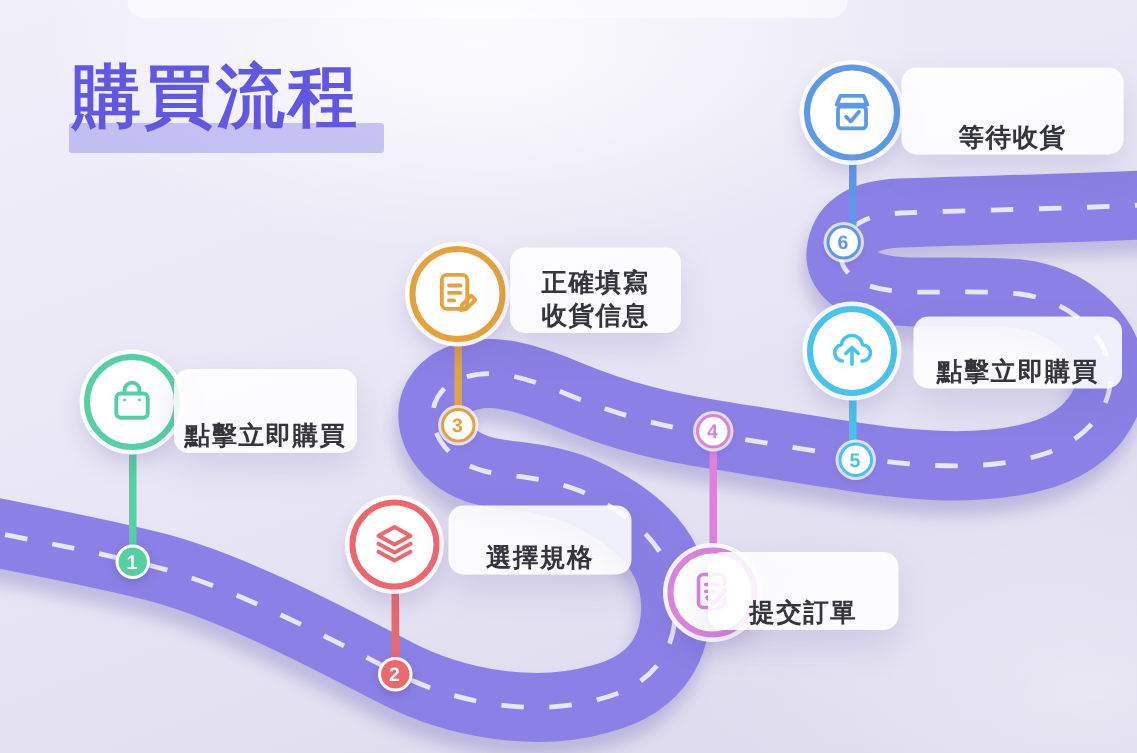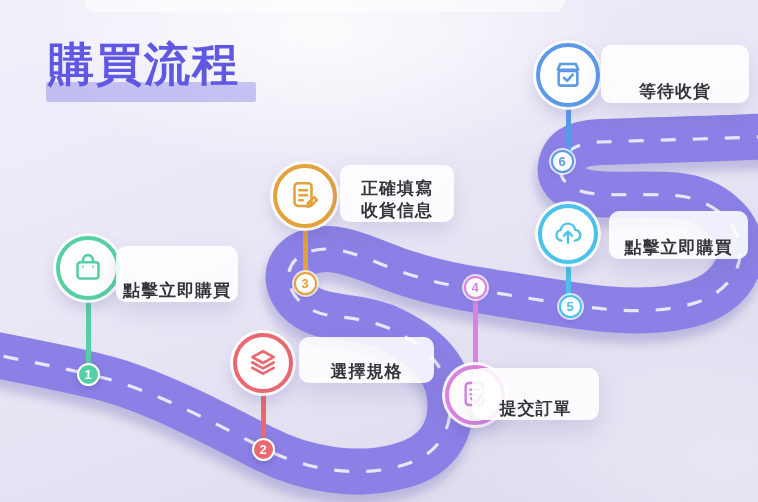--- a/index.html
+++ b/index.html
@@ -77,21 +77,21 @@
   <div class="step" style="--c: #ec686f;">
     <div class="stem" style="left:260.5px;top:388px;height:62px;"></div>
     <div class="node" style="left:233px;top:333px;width:60px;height:60px;">
       <svg class="icon" width="32" height="32" viewBox="0 0 24 24" fill="none" stroke="currentColor" stroke-width="2" stroke-linecap="round" stroke-linejoin="round">
         <path d="M12 3.2 L20 7.6 12 12 4 7.6 Z"></path>
         <path d="M4 11.6 L12 16 20 11.6"></path>
         <path d="M4 15.6 L12 20 20 15.6"></path>
       </svg>
     </div>
     <div class="badge badge-filled" style="left:251.5px;top:437.5px;">2</div>
-    <div class="card" style="left:299px;top:337px;width:135px;height:46px;">
+    <div class="card" style="left:299px;top:337px;width:122px;height:46px;">
       <span class="l1">選擇規格</span>
     </div>
   </div>
 
   <div class="step" style="--c: #e3a23c;">
     <div class="stem" style="left:302.5px;top:224px;height:58px;"></div>
     <div class="node" style="left:273px;top:164px;width:64px;height:64px;">
       <svg class="icon" width="34" height="34" viewBox="0 0 24 24" fill="none" stroke="currentColor" stroke-width="1.8" stroke-linecap="round" stroke-linejoin="round">
         <rect x="4.6" y="3" width="12" height="16" rx="2.4"></rect>
         <path d="M8 8 H13.4 M8 11.5 H13.4 M8 15 H10.4"></path>

